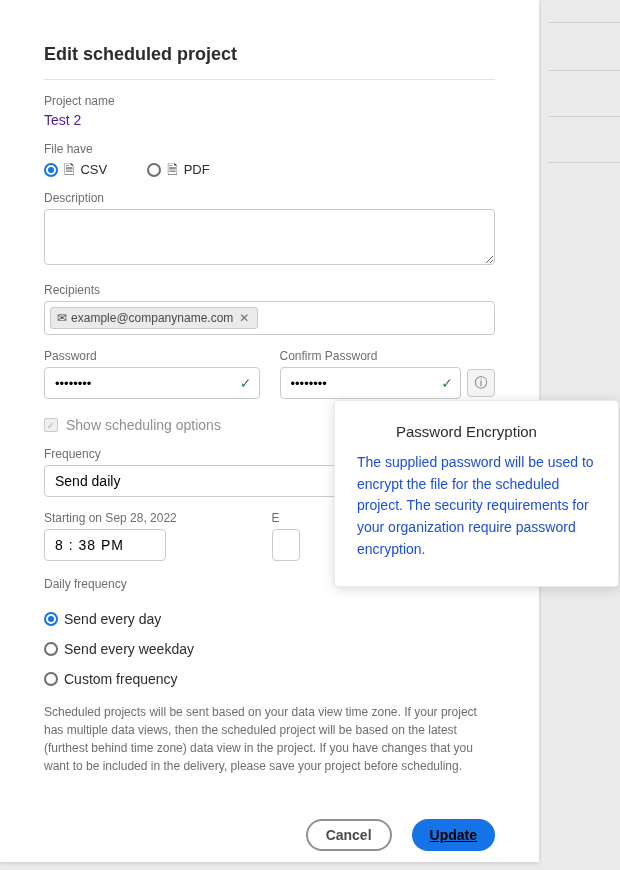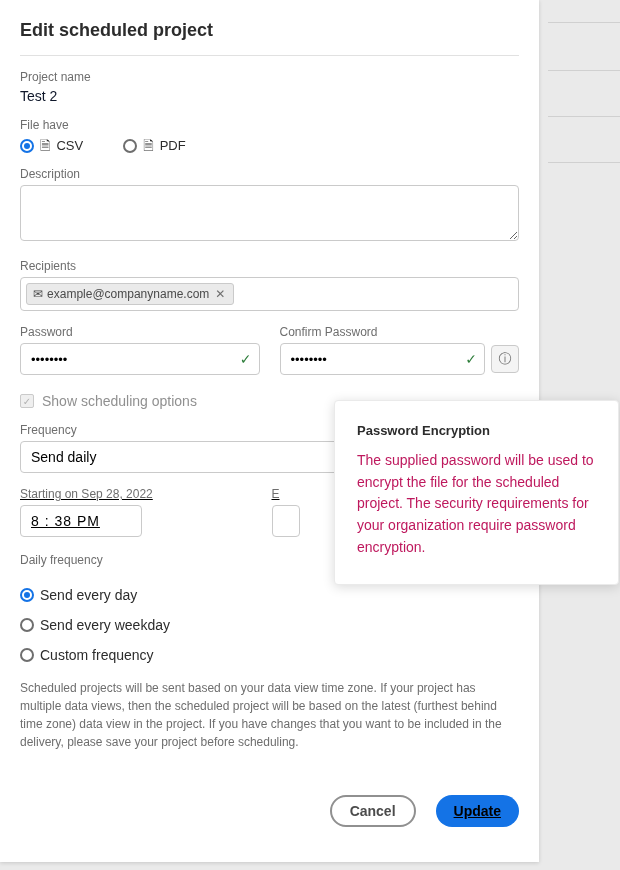--- a/index.html
+++ b/index.html
@@ -11,40 +11,40 @@
       overflow: hidden;
       position: relative;
     }
     .dialog {
       background: #fff;
       width: 539px;
       height: 862px;
       position: absolute;
       left: 0;
       top: 0;
-      padding: 20px;
+      padding: 44px;
       box-shadow: 0 1px 4px rgba(0,0,0,0.15);
     }
     .dialog-title {
       font-size: 18px;
       font-weight: 700;
       color: #2c2c2c;
       padding-bottom: 14px;
       border-bottom: 1px solid #e1e1e1;
     }
     .label {
       font-size: 12px;
       color: #6e6e6e;
       margin-top: 14px;
       margin-bottom: 4px;
       display: block;
     }
     .project-name-value {
       font-size: 14px;
-      color: #0f172a;
+      color: #4c1d95;
       margin-top: 2px;
     }
     .radio-row {
       display: flex;
       align-items: center;
       gap: 40px;
       margin-top: 6px;
     }
     .radio-opt {
       display: flex;
@@ -108,21 +108,20 @@
     }
     .chip-x {
       color: #6e6e6e;
       font-size: 12px;
       cursor: pointer;
       padding: 0 2px;
     }
     .row-2col {
       display: flex;
       gap: 4px;
-      text-decoration: underline;
     }
     .row-2col > div { flex: 1; }
     .input {
       width: 100%;
       height: 32px;
       border: 1px solid #cacaca;
       border-radius: 4px;
       padding: 0 30px 0 10px;
       font-size: 13px;
     }
@@ -241,28 +240,29 @@
       top: 400px;
       width: 285px;
       background: #fff;
       border: 1px solid #eaeaea;
       border-radius: 4px;
       box-shadow: 0 2px 12px rgba(0,0,0,0.15);
       padding: 22px 22px 26px 22px;
       z-index: 10;
     }
     .tooltip-title {
-      font-size: 13px;
-      font-weight: 700;
+      font-size: 15px;
+      font-weight: 400;
       color: #2c2c2c;
       margin-bottom: 12px;
+      margin-left: 39px;
     }
     .tooltip-body {
       font-size: 14px;
-      color: #be185d;
+      color: #1d4ed8;
       line-height: 1.55;
     }
     .bg-lines {
       position: absolute;
       right: 0;
       top: 0;
     }
     .bg-line {
       position: absolute;
       right: 0;

